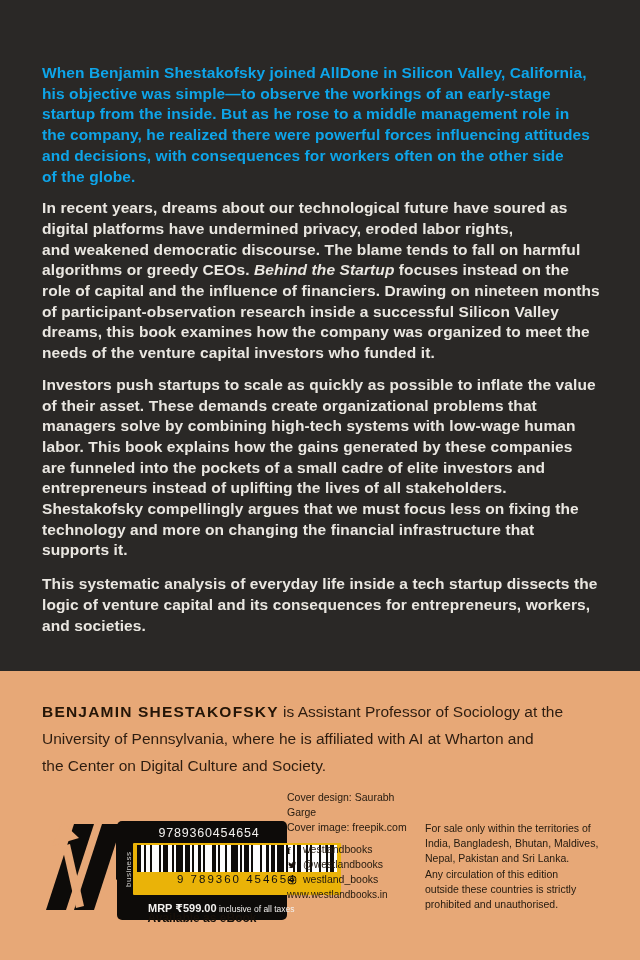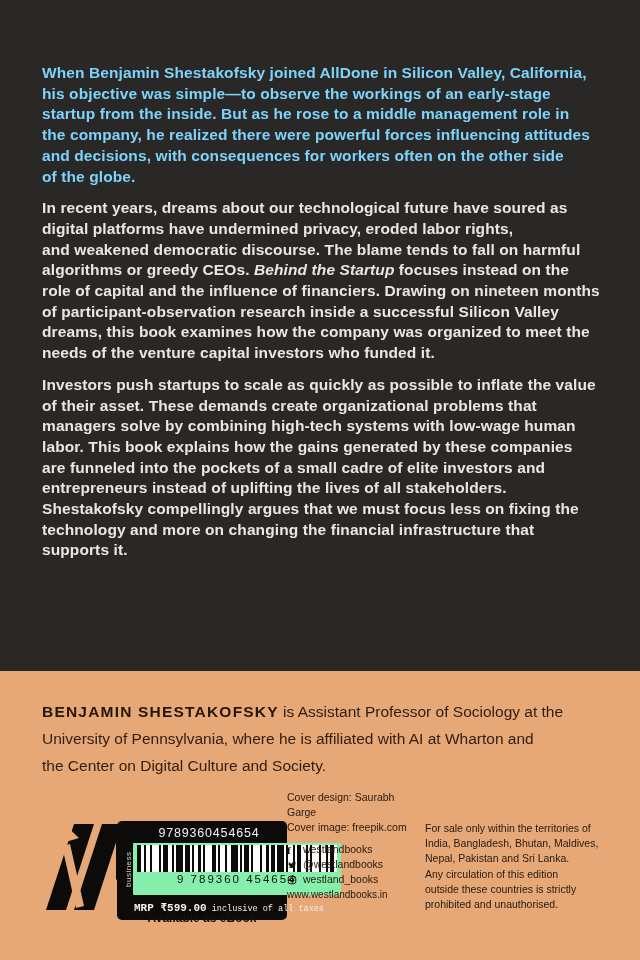--- a/index.html
+++ b/index.html
@@ -10,21 +10,21 @@
   }
   .dark-section{position:absolute;left:0;top:0;width:640px;height:671px;background:#2a2826;}
   .tan-section{position:absolute;left:0;top:671px;width:640px;height:289px;background:#e7a877;}
 
   
   .synopsis{position:absolute;left:42px;top:63px;width:560px;}
   .synopsis p{
     margin:0 0 11px 0;font-size:15.5px;line-height:20.7px;
     font-weight:600;white-space:pre-line;color:#eae7e1;letter-spacing:0.1px;
   }
-  .synopsis p.lead{color:#7dd3fc;}
+  .synopsis p.lead{color:#0ea5e9;}
   .synopsis p:nth-of-type(3){margin-bottom:13px;}
   .italic{font-style:italic;}
 
   
   .bio{
     position:absolute;left:42px;top:698px;width:545px;
     font-size:15.5px;line-height:27px;color:#2e1d10;white-space:pre-line;font-weight:500;
   }
   .bio .bold-name{font-weight:700;letter-spacing:1.2px;color:#241507;}
 
@@ -34,25 +34,25 @@
     position:absolute;left:117px;top:821px;width:170px;height:99px;
     background:#0d0b09;border-radius:5px;box-sizing:border-box;
     display:flex;flex-direction:column;align-items:stretch;padding:5px 7px 4px 7px;
   }
   .isbn-top{color:#f2f0ee;font-size:12.5px;text-align:center;letter-spacing:0.8px;font-weight:500;margin-left:14px;}
   .barcode-row{display:flex;flex:1;margin-top:3px;align-items:stretch;}
   .vertical-label{
     width:13px;color:#cfcdca;font-size:8px;letter-spacing:0.5px;
     writing-mode:vertical-rl;transform:rotate(180deg);text-align:center;
   }
-  .barcode-white{flex:1;background:#86efac;border-radius:1px;padding:2px 4px 1px 4px;display:flex;flex-direction:column;}
+  .barcode-white{flex:1;background:#eab308;border-radius:1px;padding:2px 4px 1px 4px;display:flex;flex-direction:column;}
   .bars{height:27px;display:flex;align-items:stretch;overflow:hidden;}
   .bars span{display:block;height:100%;}
   .isbn-bottom{color:#111;font-size:11.5px;text-align:center;letter-spacing:2px;margin-top:1px;font-weight:500;}
-  .mrp-line{color:#f2f0ee;text-align:right;margin-top:3px;margin-left:10px;white-space:nowrap;font-family:Liberation Mono, monospace;}
+  .mrp-line{color:#f2f0ee;text-align:right;margin-top:3px;margin-left:24px;white-space:nowrap;}
   .mrp-label{font-weight:700;font-size:11px;}
   .mrp-note{font-size:8.5px;font-weight:400;}
   .ebook-note{
     position:absolute;left:117px;top:911px;width:170px;text-align:center;
     font-size:12px;font-weight:600;color:#17100a;
   }
 
   .credits-col{position:absolute;left:287px;top:790px;width:132px;color:#241a0f;}
   .credits-col .credit-line{font-size:10.5px;line-height:15px;font-weight:500;}
   .social-list{margin-top:7px;}
@@ -90,20 +90,23 @@
 needs of the venture capital investors who funded it.</span></p>
     <p>Investors push startups to scale as quickly as possible to inflate the value
 of their asset. These demands create organizational problems that
 managers solve by combining high-tech systems with low-wage human
 labor. This book explains how the gains generated by these companies
 are funneled into the pockets of a small cadre of elite investors and
 entrepreneurs instead of uplifting the lives of all stakeholders.
 Shestakofsky compellingly argues that we must focus less on fixing the
 technology and more on changing the financial infrastructure that
 supports it.</p>
+    <p>This systematic analysis of everyday life inside a tech startup dissects the
+logic of venture capital and its consequences for entrepreneurs, workers,
+and societies.</p>
   </div>
 
   <div class="bio"><span class="bold-name">BENJAMIN SHESTAKOFSKY</span><span> is Assistant Professor of Sociology at the
 University of Pennsylvania, where he is affiliated with AI at Wharton and
 the Center on Digital Culture and Society.</span></div>
 
   <svg class="logo-svg" viewBox="0 0 100 100" aria-hidden="true">
     <polygon points="12,92 40,6 60,6 32,92" fill="#0d0b09"></polygon>
     <polygon points="40,92 68,6 88,6 60,92" fill="#0d0b09"></polygon>
     <polygon points="82,6 97,6 97,50 82,62" fill="#0d0b09"></polygon>

